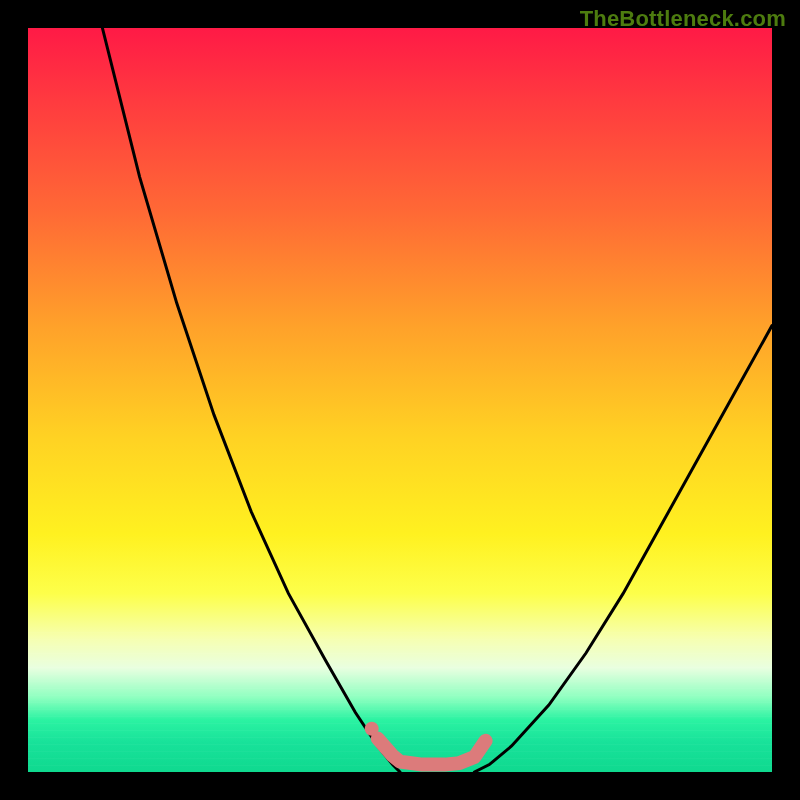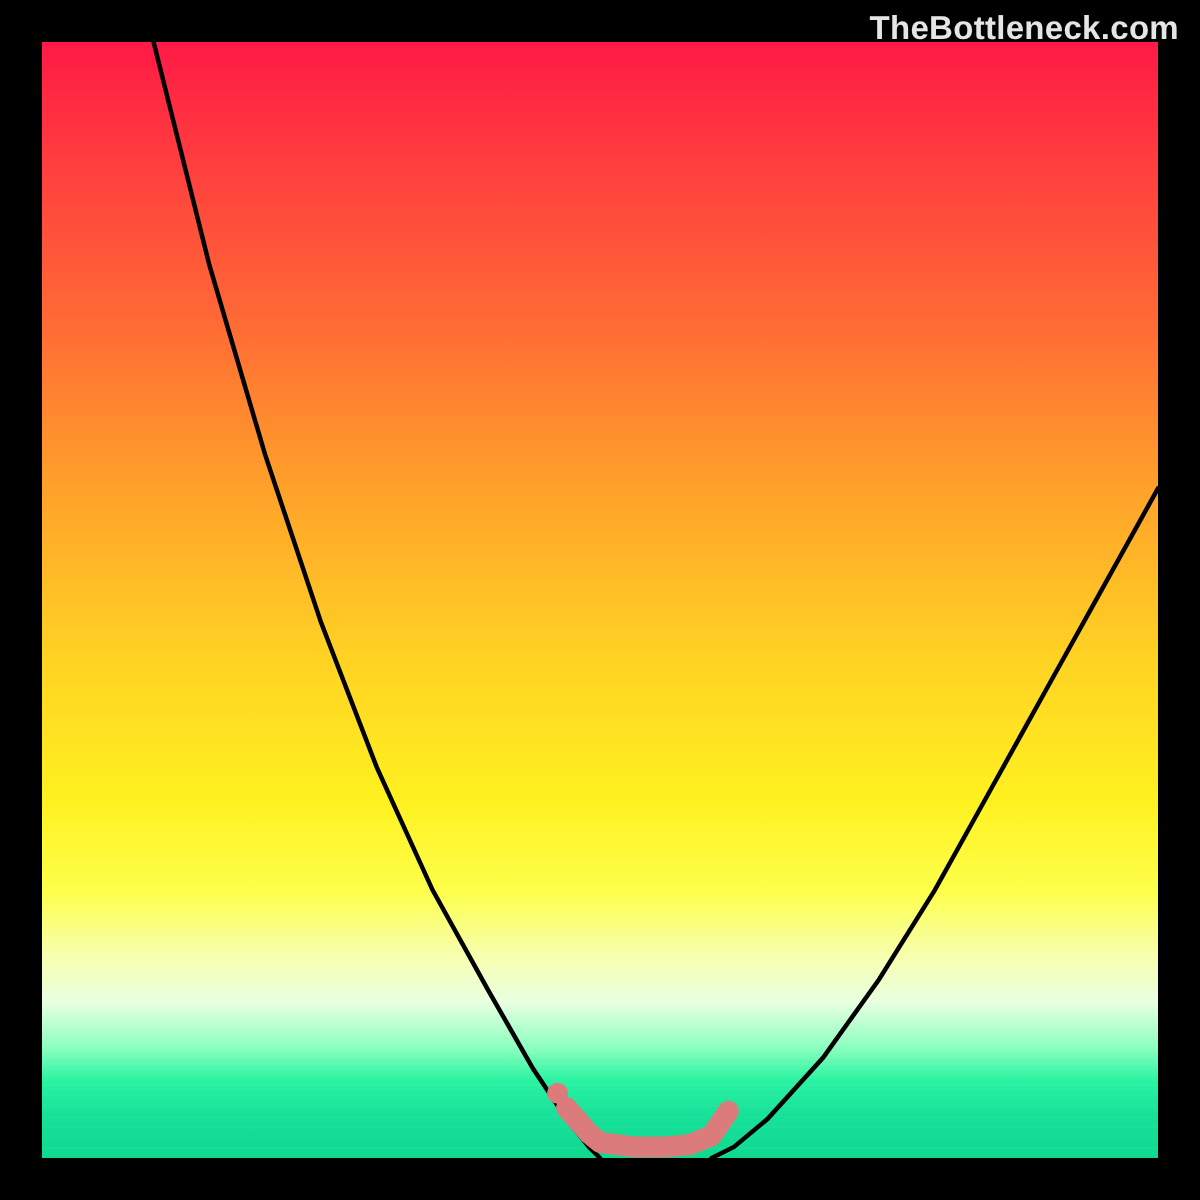--- a/index.html
+++ b/index.html
@@ -52,21 +52,21 @@
       rgba(255,255,255,0) 1px,
       rgba(255,255,255,0) 7px
     );
     mix-blend-mode: screen;
     opacity: 0.5;
   }
   .watermark {
     position: absolute;
     top: 6px;
     right: 14px;
-    color: #e5e5e5;
+    color: #4d7c0f;
     font-size: 22px;
     font-weight: 600;
     letter-spacing: 0.2px;
     user-select: none;
   }
   svg.curves {
     position: absolute;
     inset: 0;
   }
 </style>

